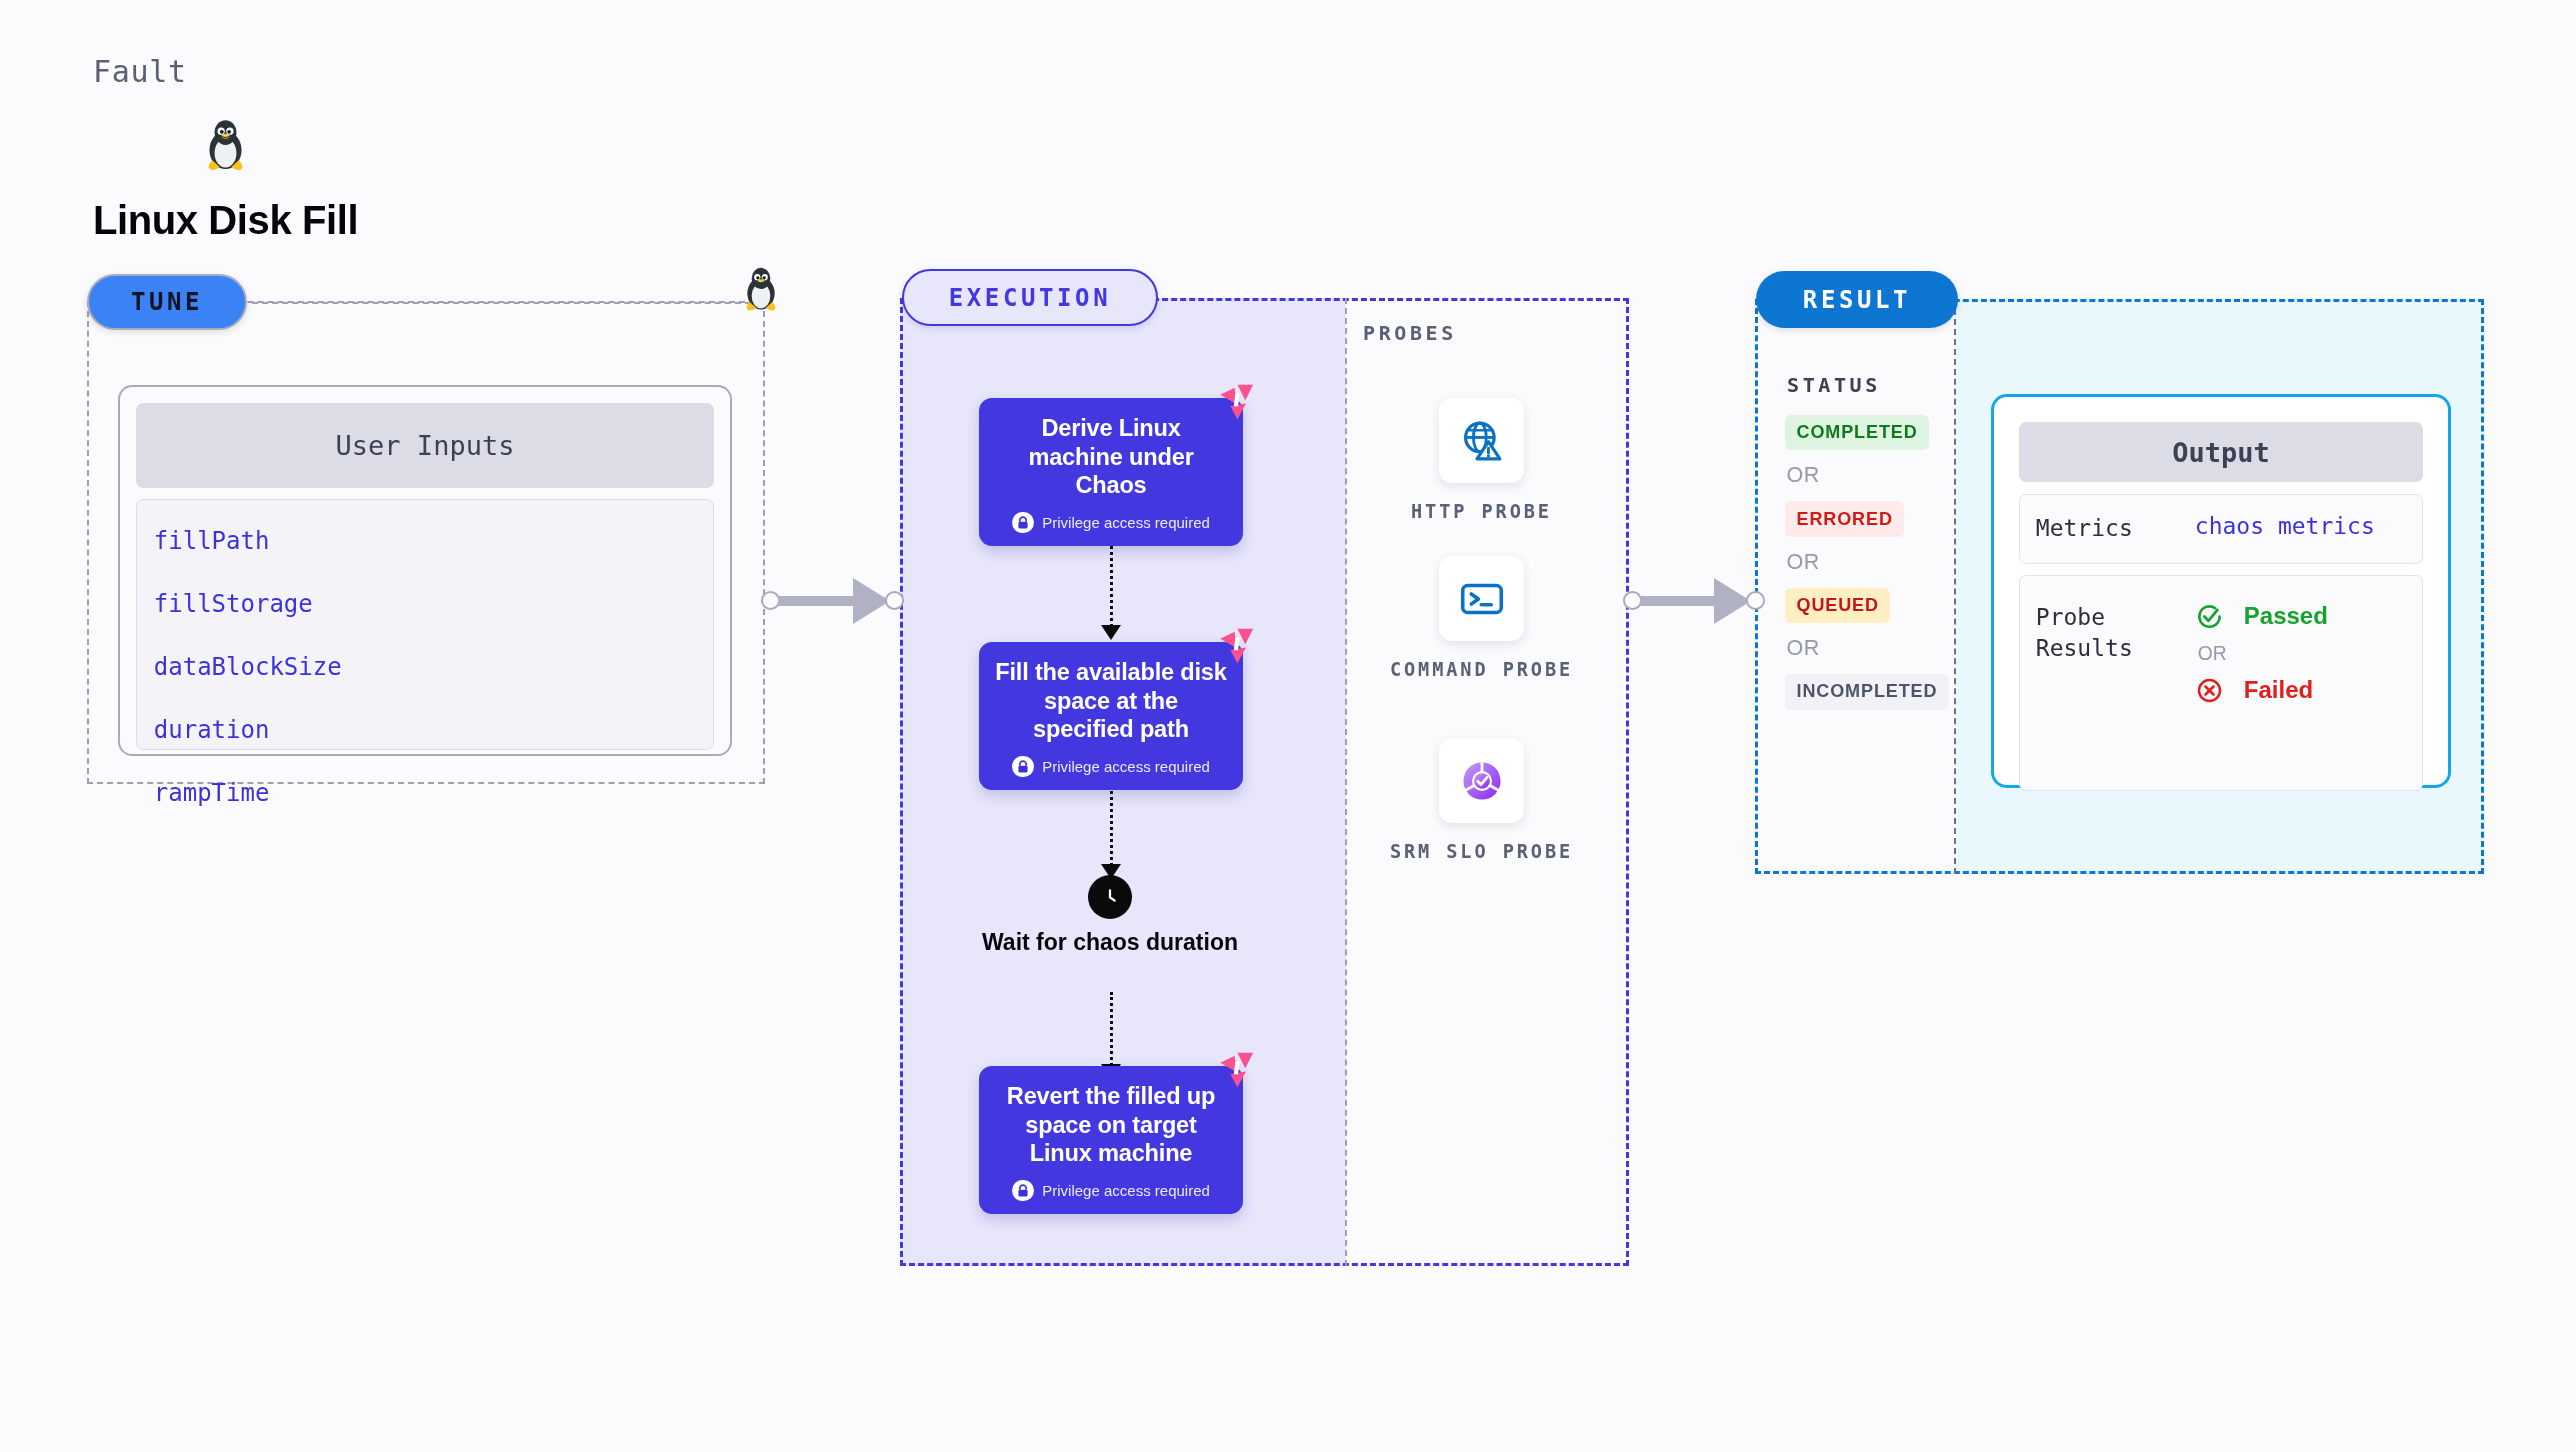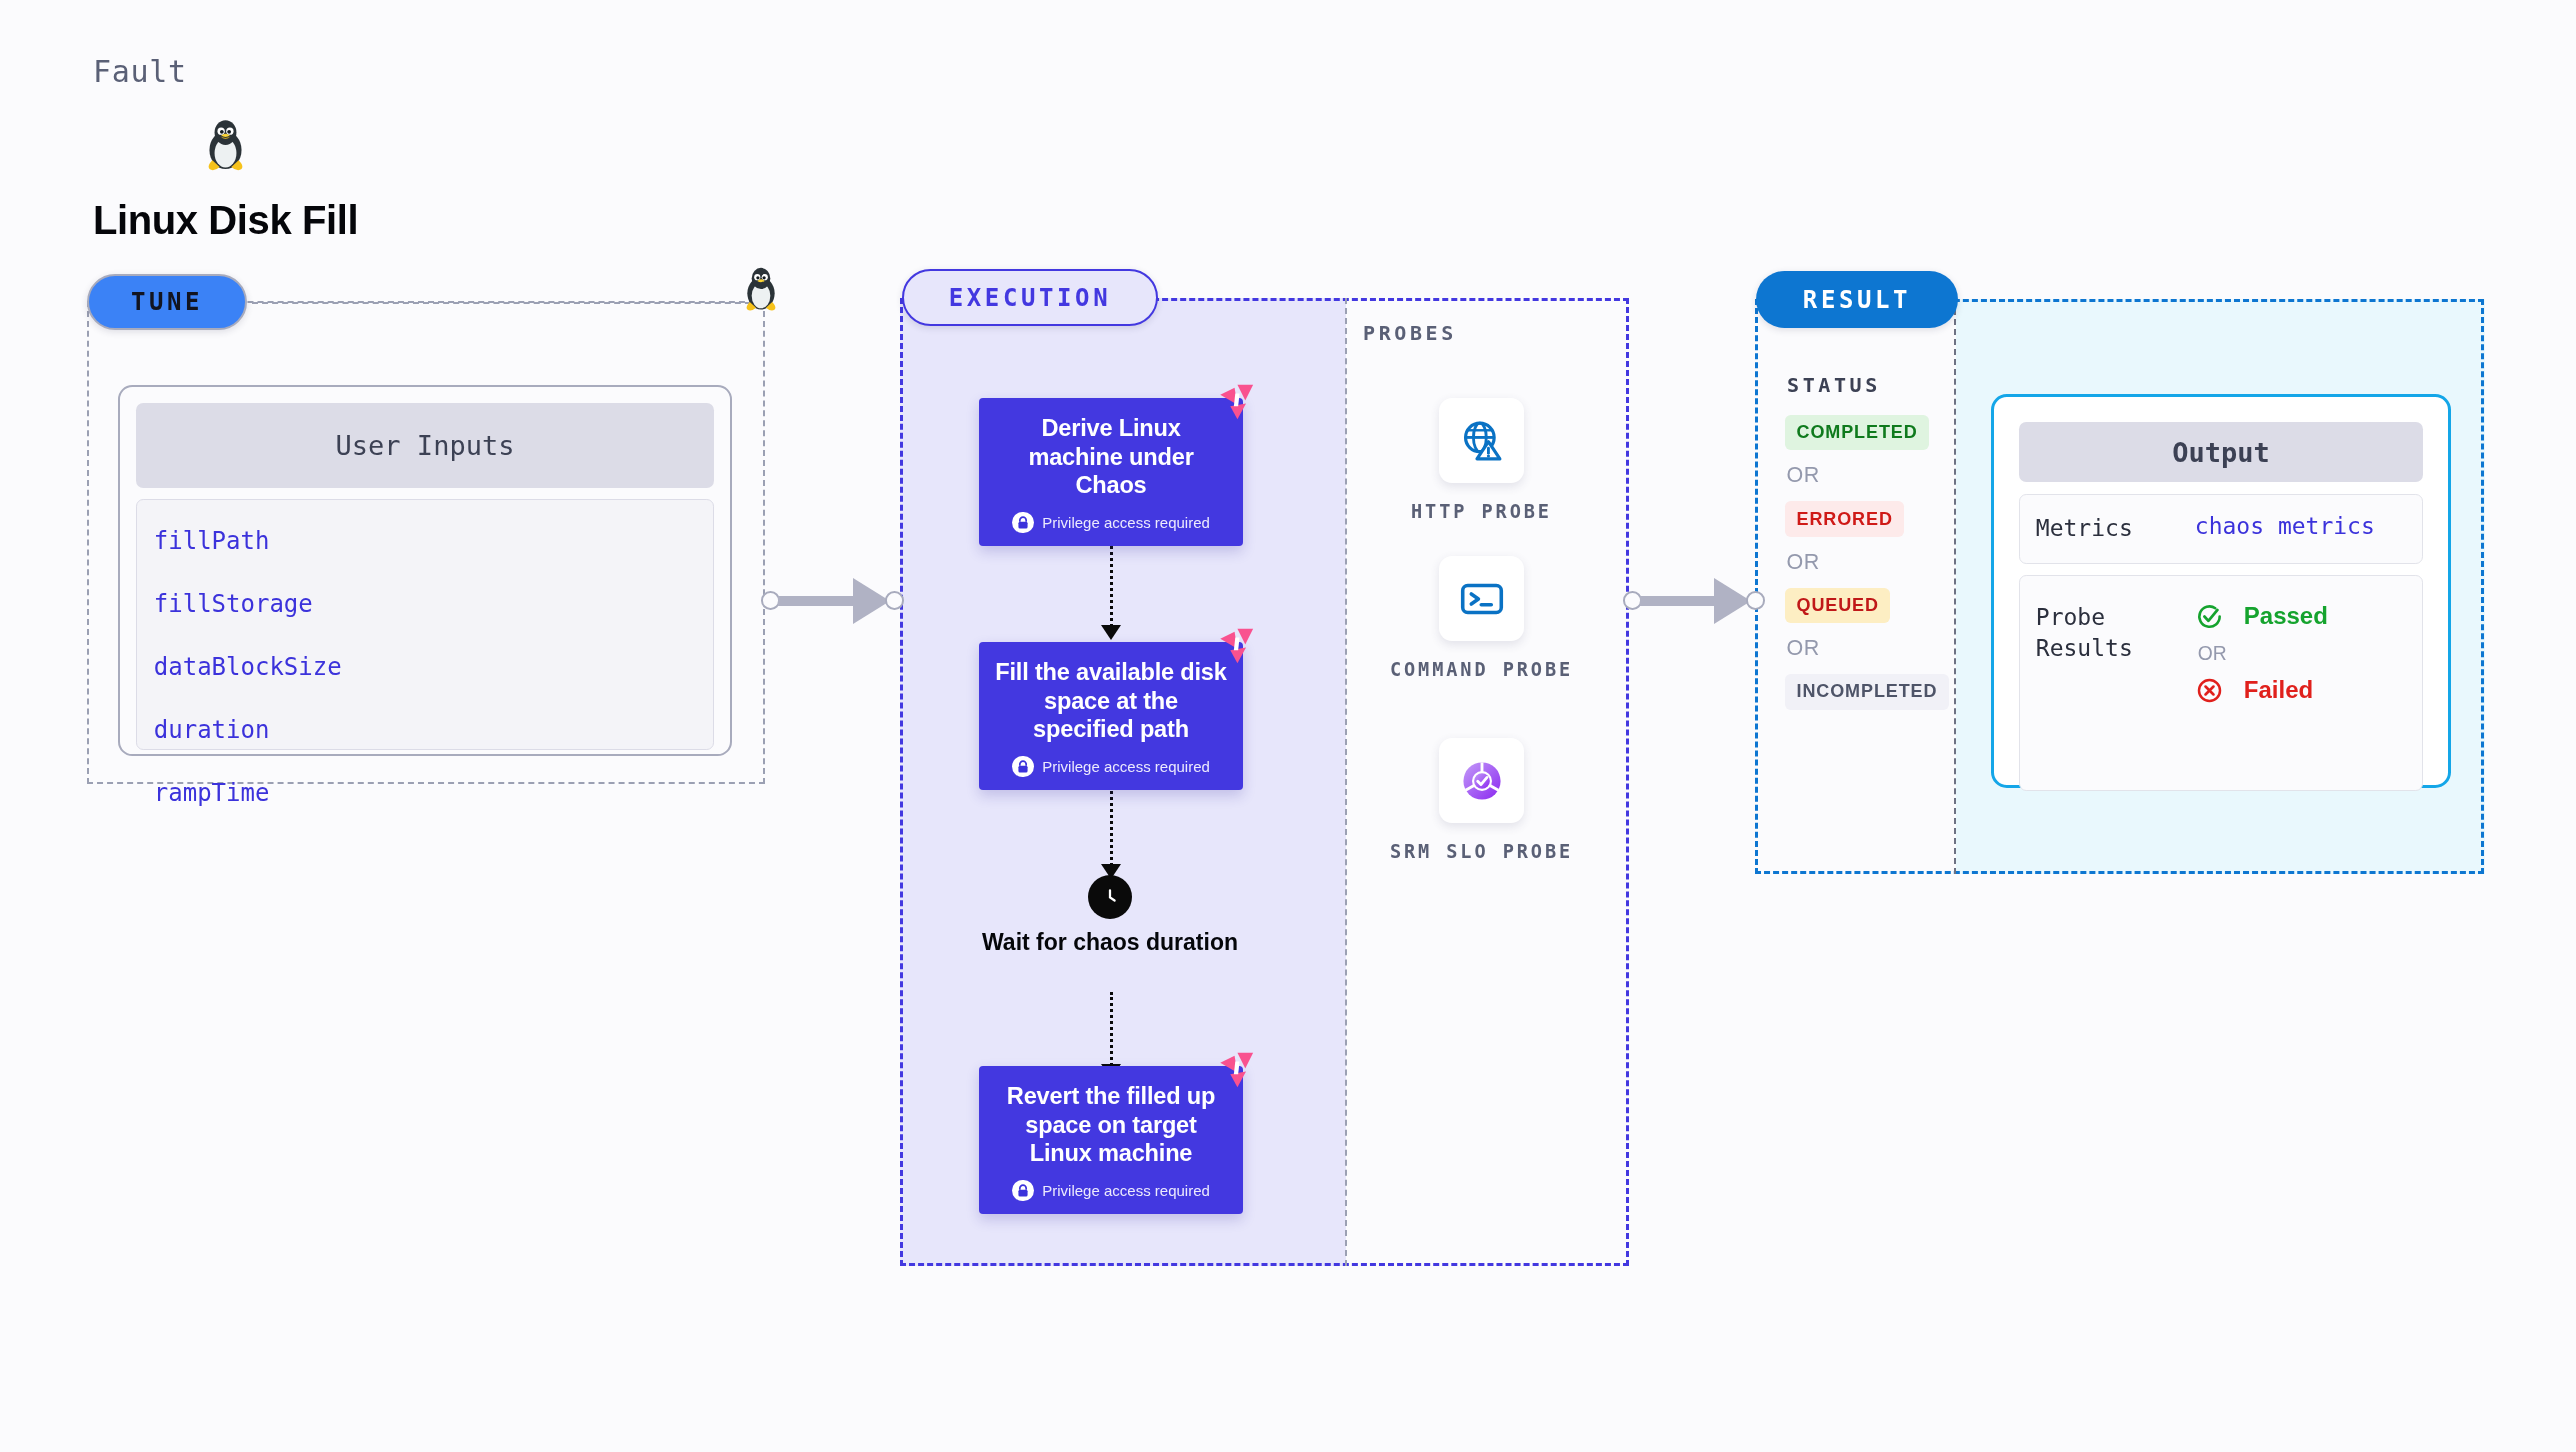--- a/index.html
+++ b/index.html
@@ -110,21 +110,21 @@
   .arrow .head {
     width: 0; height: 0; flex: none;
     border-top: 23.6px solid transparent; border-bottom: 23.6px solid transparent;
     border-left: 37px solid #b0b2c4; margin-right: -4.3px;
   }
   .arrow-1 { left: 761px; top: 577px; width: 143px; }
   .arrow-2 { left: 1623px; top: 577px; width: 142px; }
 
   
   .exec-card {
-    position: absolute; width: 264px; background: #4338e0; border-radius: 4px;
+    position: absolute; width: 264px; background: #4338e0; border-radius: 13px;
     box-shadow: 0 5.7px 13px rgba(48,40,160,.20);
     display: flex; flex-direction: column; align-items: center;
     padding: 15.8px 13px 13px; z-index: 3;
   }
   .exec-title {
     color: #ffffff; font-size: 23.6px; font-weight: 700; line-height: 1.22;
     text-align: center; letter-spacing: -0.2px;
   }
   .exec-priv { display: flex; align-items: center; gap: 8.6px; margin-top: 11.5px; }
   .lock-badge {

